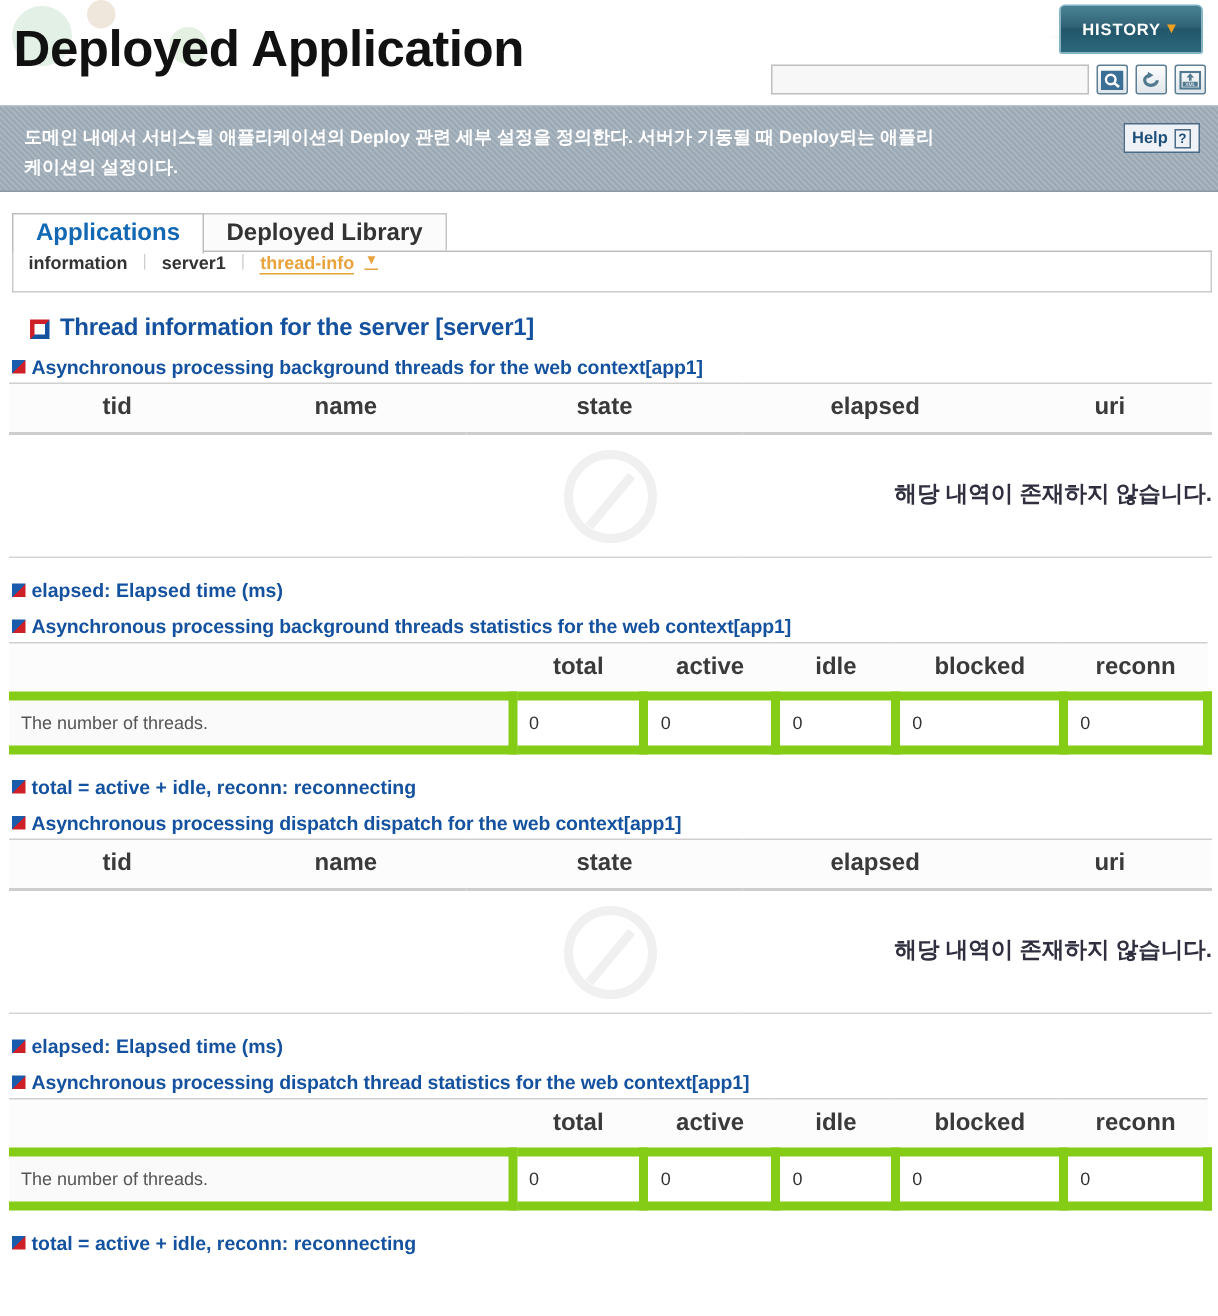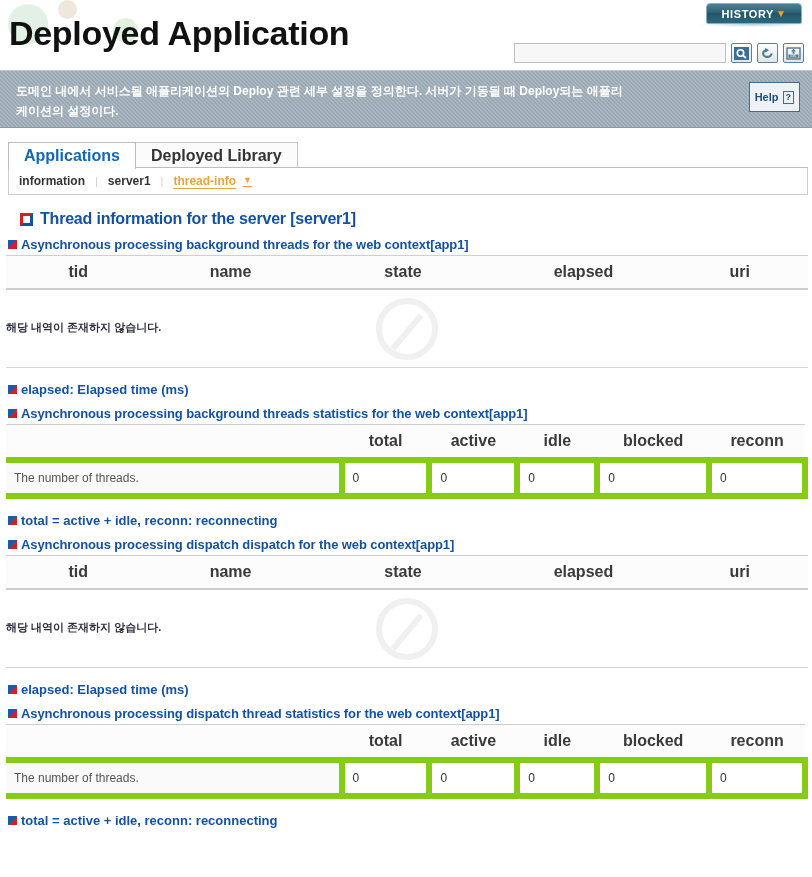--- a/index.html
+++ b/index.html
@@ -28,21 +28,21 @@
     font-size: 34px;
     font-weight: bold;
     color: #111111;
     letter-spacing: -0.3px;
     white-space: nowrap;
   }
 
   .history-btn {
     position: absolute;
     right: 10px; top: 3px;
-    width: 96px; height: 21px;
+    width: 96px; height: 33px;
     background: linear-gradient(to bottom, #4a8294 0%, #2f6274 45%, #23566a 50%, #2b687c 100%);
     border: 1px solid #7fb4c4;
     border-radius: 4px 4px 2px 2px;
     color: #ffffff;
     font-size: 11px;
     font-weight: bold;
     letter-spacing: 0.6px;
     display: flex;
     align-items: center;
     justify-content: center;
@@ -103,21 +103,21 @@
     left: 16px; top: 10px;
     width: 612px;
     color: #ffffff;
     font-size: 12px;
     font-weight: bold;
     line-height: 20px;
   }
   .help-btn {
     position: absolute;
     right: 12px; top: 11px;
-    height: 30px;
+    height: 20px;
     padding: 0 5px;
     border: 1px solid #4b6a86;
     background: #eef2f6;
     color: #1d4f7a;
     font-size: 11px;
     font-weight: bold;
     display: flex; align-items: center; gap: 4px;
     cursor: pointer;
   }
   .help-q {
@@ -158,21 +158,21 @@
   .tab + .tab { margin-left: -1px; }
 
   
   .crumb-bar {
     margin: 0 4px 0 8px;
     height: 28px;
     border: 1px solid #cccccc;
     border-top: 1px solid #bdbdbd;
     background: #ffffff;
     display: flex;
-    align-items: center;
+    align-items: flex-start;
     padding-left: 10px;
     position: relative;
     top: -1px;
   }
   .crumb {
     font-size: 12px;
     font-weight: bold;
     color: #333333;
     cursor: pointer;
   }
@@ -247,24 +247,24 @@
     font-size: 16px;
     font-weight: bold;
     color: #3a3a3a;
     padding: 7px 4px 7px 4px;
     background: #fcfcfc;
     border-top: 1px solid #cfcfcf;
     border-bottom: 2px solid #cdcdcd;
     text-align: center;
   }
   .empty-tbl tbody td {
-    text-align: left;
+    text-align: right;
     padding: 30px 0 32px 0;
     color: #2f2f3f;
-    font-size: 11px;
+    font-size: 15px;
     font-weight: bold;
     border-bottom: 1px solid #d5d5d5;
     position: relative;
   }
   .watermark {
     position: absolute;
     left: 50%; top: 50%;
     transform: translate(-50%, -50%);
     width: 62px; height: 62px;
     border: 6px solid #f0f0f0;

